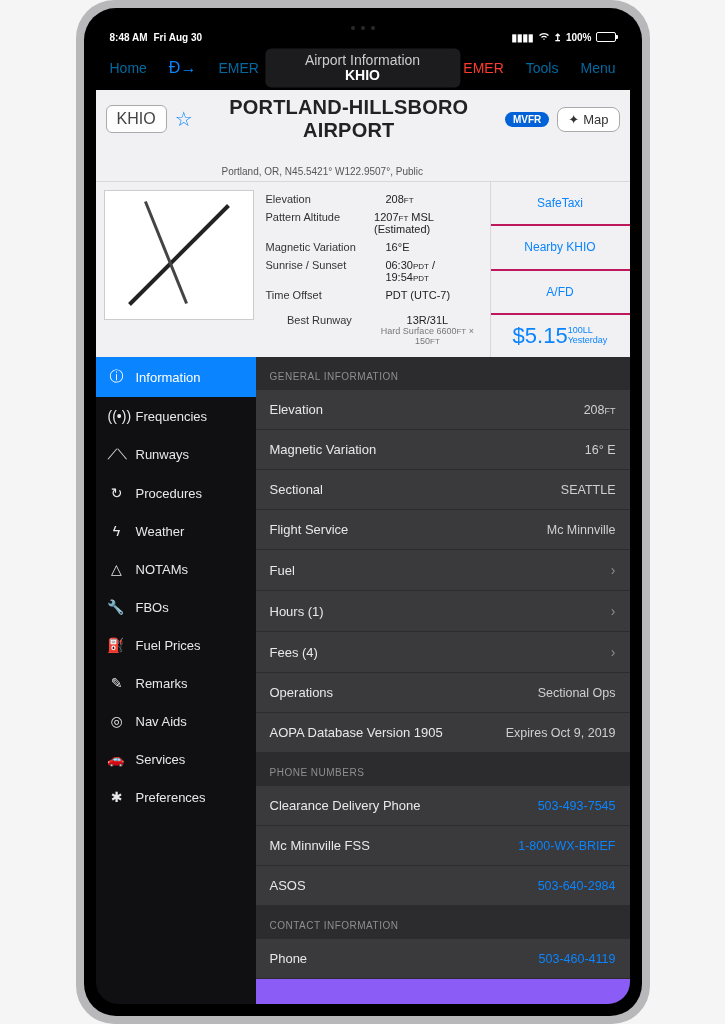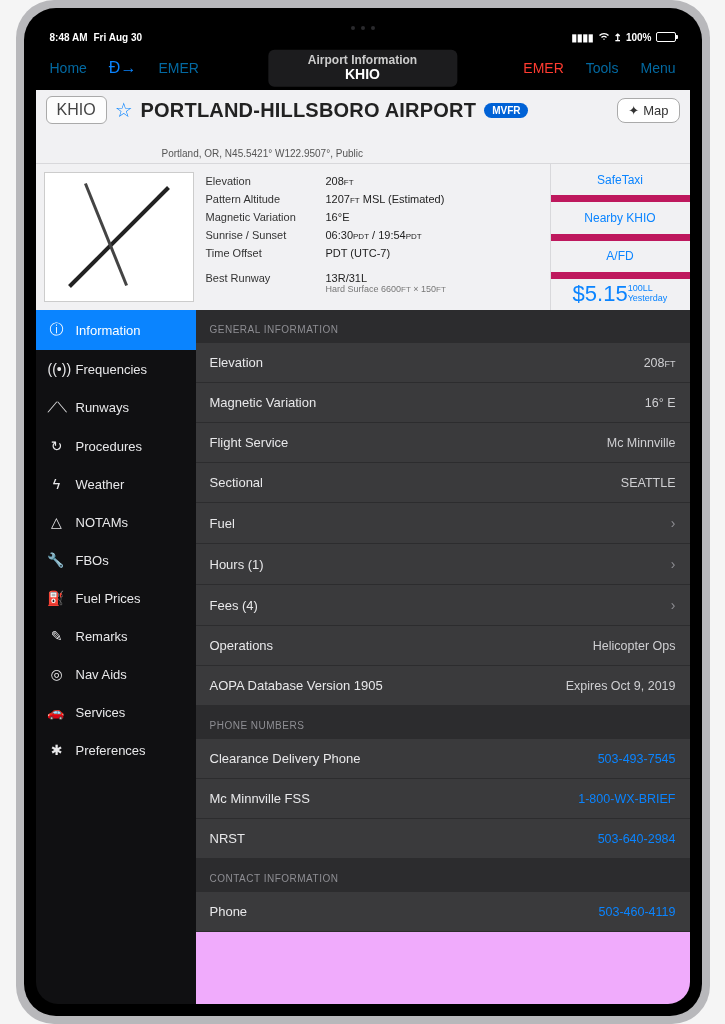--- a/index.html
+++ b/index.html
@@ -3,21 +3,21 @@
 <meta charset="utf-8">
 <style>
   * { box-sizing: border-box; margin: 0; padding: 0; }
   body {
     font-family: -apple-system, "Helvetica Neue", Arial, sans-serif;
     background: #f5f5f5;
     display: flex;
     justify-content: center;
   }
   .ipad-frame {
-    width: 694px;
+    width: 574px;
     height: 1024px;
     background: #b8b8bb;
     border-radius: 38px;
     padding: 8px;
     position: relative;
   }
   .ipad-inner {
     width: 100%;
     height: 100%;
     background: #000;
@@ -77,21 +77,21 @@
   .nav-center {
     position: absolute;
     left: 50%; top: 50%;
     transform: translate(-50%,-50%);
     text-align: center;
     background: #1c1c1e;
     padding: 4px 40px;
     border-radius: 6px;
     line-height: 1.1;
   }
-  .nav-center-top { color: #ccc; font-size: 12px; font-weight: bold; }
+  .nav-center-top { color: #ccc; font-size: 14px; }
   .nav-center-bottom { color: #fff; font-size: 14px; font-weight: 600; }
   
   .header-panel {
     background: #f1f1f3;
     display: flex;
     flex-direction: column;
   }
   .header-top {
     display: flex;
     align-items: center;
@@ -179,21 +179,21 @@
     flex-direction: column;
     border-left: 1px solid #d8d8db;
   }
   .side-link {
     flex: 1;
     display: flex;
     align-items: center;
     justify-content: center;
     font-size: 12px;
     color: #0a84ff;
-    border-bottom: 7px solid #be185d;
+    border-bottom: 2px solid #be185d;
     cursor: pointer;
   }
   .side-link:last-child { border-bottom: none; flex-direction: row; gap:0;}
   .fuel-price { font-size: 22px; color: #0a84ff; font-weight: 300;}
   .fuel-meta { font-size: 9px; color: #0a84ff; line-height:1.1; text-align:left;}
   
   .body-area { flex:1; display:flex; overflow:hidden; }
   .sidebar {
     width: 160px;
     background: #101012;
@@ -209,21 +209,21 @@
     font-size: 13px;
     cursor: pointer;
   }
   .sb-item.active {
     background: #0a84ff;
     color: #fff;
   }
   .sb-icon { width: 18px; text-align: center; font-size: 14px; }
   .content {
     flex: 1;
-    background: #f0abfc;
+    background: #8b5cf6;
     overflow-y: auto;
     color: #e8e8ea;
   }
   .section-header {
     font-size: 10px;
     color: #8e8e93;
     letter-spacing: 0.5px;
     padding: 14px 14px 8px 14px;
     background: #2c2c2e;
   }
@@ -322,21 +322,21 @@
                 <span class="facts-val">16°E</span>
               </div>
             <div class="facts-row">
                 <span class="facts-label">Sunrise / Sunset</span>
                 <span class="facts-val"><span>06:30</span><small>PDT</small> / <span>19:54</span><small>PDT</small></span>
               </div>
             <div class="facts-row">
                 <span class="facts-label">Time Offset</span>
                 <span class="facts-val">PDT (UTC-7)</span>
               </div>
-            <div class="facts-row" style="padding-top:10px;">
+            <div class="facts-row" style="padding-top:10px;text-align:center;">
                 <span class="facts-label">Best Runway</span>
                 <span class="facts-val"><span>13R/31L</span><span class="sub"><span>Hard Surface   6600</span><small>FT</small><span> × 150</span><small>FT</small></span></span>
               </div>
           </div>
           <div class="side-links">
             <div class="side-link">SafeTaxi</div>
             <div class="side-link">Nearby KHIO</div>
             <div class="side-link">A/FD</div>
             <div class="side-link">
               <span class="fuel-price">$5.15</span>
@@ -403,26 +403,26 @@
 
           <div class="row">
             <span class="label">Elevation</span>
             <span class="value"><span>208</span><small>FT</small></span>
           </div>
           <div class="row">
             <span class="label">Magnetic Variation</span>
             <span class="value">16° E</span>
           </div>
           <div class="row">
+            <span class="label">Sectional</span>
+            <span class="value">SEATTLE</span>
+          </div>
+          <div class="row">
             <span class="label">Flight Service</span>
             <span class="value">Mc Minnville</span>
-          </div>
-          <div class="row">
-            <span class="label">Sectional</span>
-            <span class="value">SEATTLE</span>
           </div>
           <div class="row">
             <span class="label">Fuel</span>
             <span class="right">
                 <span class="chev">›</span>
               </span>
           </div>
           <div class="row">
             <span class="label">Hours (1)</span>
             <span class="right">
@@ -430,38 +430,38 @@
               </span>
           </div>
           <div class="row">
             <span class="label">Fees (4)</span>
             <span class="right">
                 <span class="chev">›</span>
               </span>
           </div>
           <div class="row">
             <span class="label">Operations</span>
-            <span class="value">Helicopter Ops</span>
+            <span class="value">Sectional Ops</span>
           </div>
           <div class="row">
             <span class="label">AOPA Database Version 1905</span>
             <span class="value">Expires Oct 9, 2019</span>
           </div>
 
           <div class="section-header">PHONE NUMBERS</div>
           <div class="row">
             <span class="label">Clearance Delivery Phone</span>
             <span class="value link">503-493-7545</span>
           </div>
           <div class="row">
             <span class="label">Mc Minnville FSS</span>
             <span class="value link">1-800-WX-BRIEF</span>
           </div>
           <div class="row">
-            <span class="label">NRST</span>
+            <span class="label">ASOS</span>
             <span class="value link">503-640-2984</span>
           </div>
 
           <div class="section-header">CONTACT INFORMATION</div>
           <div class="row">
             <span class="label">Phone</span>
             <span class="value link">503-460-4119</span>
           </div>
 
           <div style="height:80px;"></div>

